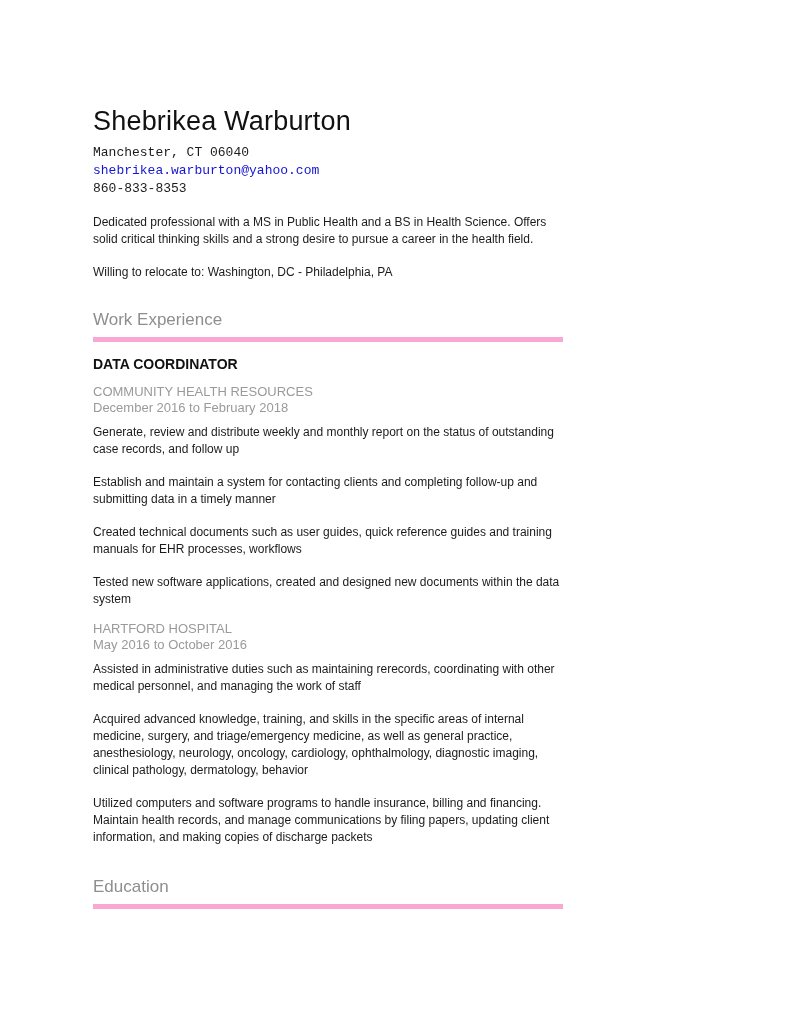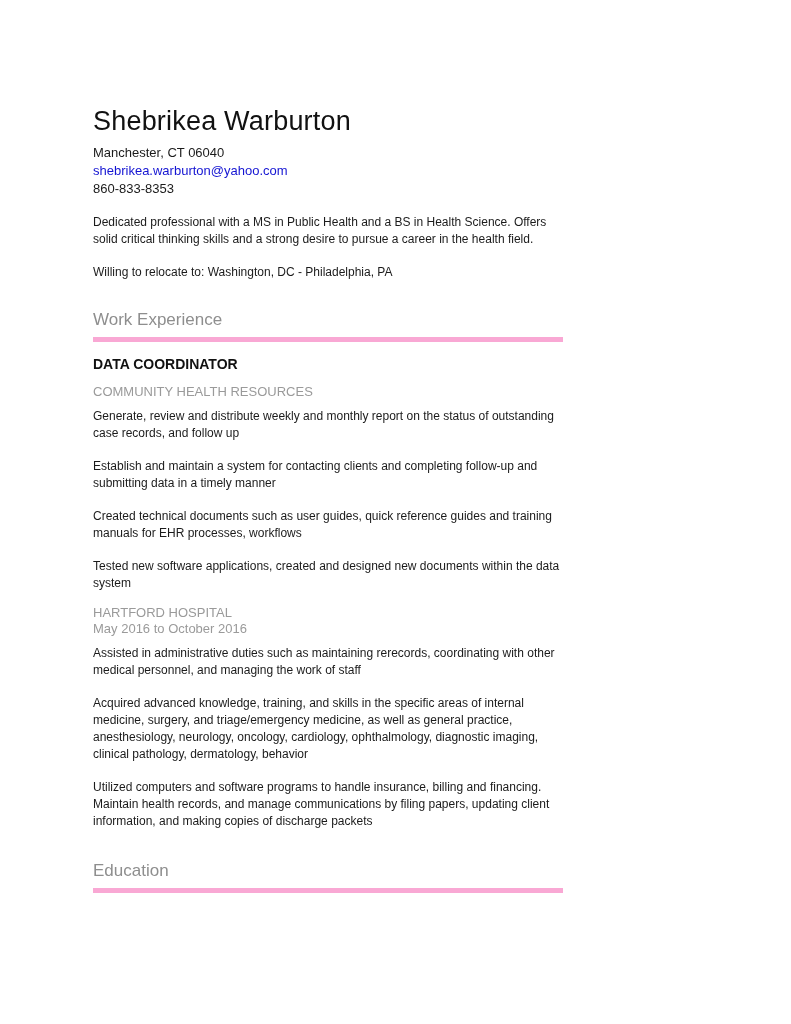--- a/index.html
+++ b/index.html
@@ -21,20 +21,21 @@
     font-size: 27px;
     font-weight: 400;
     color: #111111;
     letter-spacing: 0.2px;
     margin-bottom: 7px;
   }
   .contact-line {
     font-size: 13px;
     line-height: 18px;
     color: #1b1b1b;
+    font-family: Liberation Mono, monospace;
   }
   .email-link {
     color: #1414d2;
     text-decoration: none;
     cursor: pointer;
   }
   .para {
     font-size: 12px;
     line-height: 17px;
     color: #1b1b1b;
@@ -84,20 +85,21 @@
   <div class="contact-line">860-833-8353</div>
 
   <p class="para">Dedicated professional with a MS in Public Health and a BS in Health Science. Offers solid critical thinking skills and a strong desire to pursue a career in the health field.</p>
   <p class="para">Willing to relocate to: Washington, DC - Philadelphia, PA</p>
 
   <h2 class="section-title">Work Experience</h2>
 
   <div class="job">
     <div class="job-title">DATA COORDINATOR</div>
     <div class="job-company">COMMUNITY HEALTH RESOURCES</div>
+    <div class="job-dates">December 2016 to February 2018</div>
     <p class="para">Generate, review and distribute weekly and monthly report on the status of outstanding case records, and follow up</p>
     <p class="para">Establish and maintain a system for contacting clients and completing follow-up and submitting data in a timely manner</p>
     <p class="para">Created technical documents such as user guides, quick reference guides and training manuals for EHR processes, workflows</p>
     <p class="para">Tested new software applications, created and designed new documents within the data system</p>
   </div>
 
   <div class="job">
     <div class="job-company">HARTFORD HOSPITAL</div>
     <div class="job-dates">May 2016 to October 2016</div>
     <p class="para">Assisted in administrative duties such as maintaining rerecords, coordinating with other medical personnel, and managing the work of staff</p>

